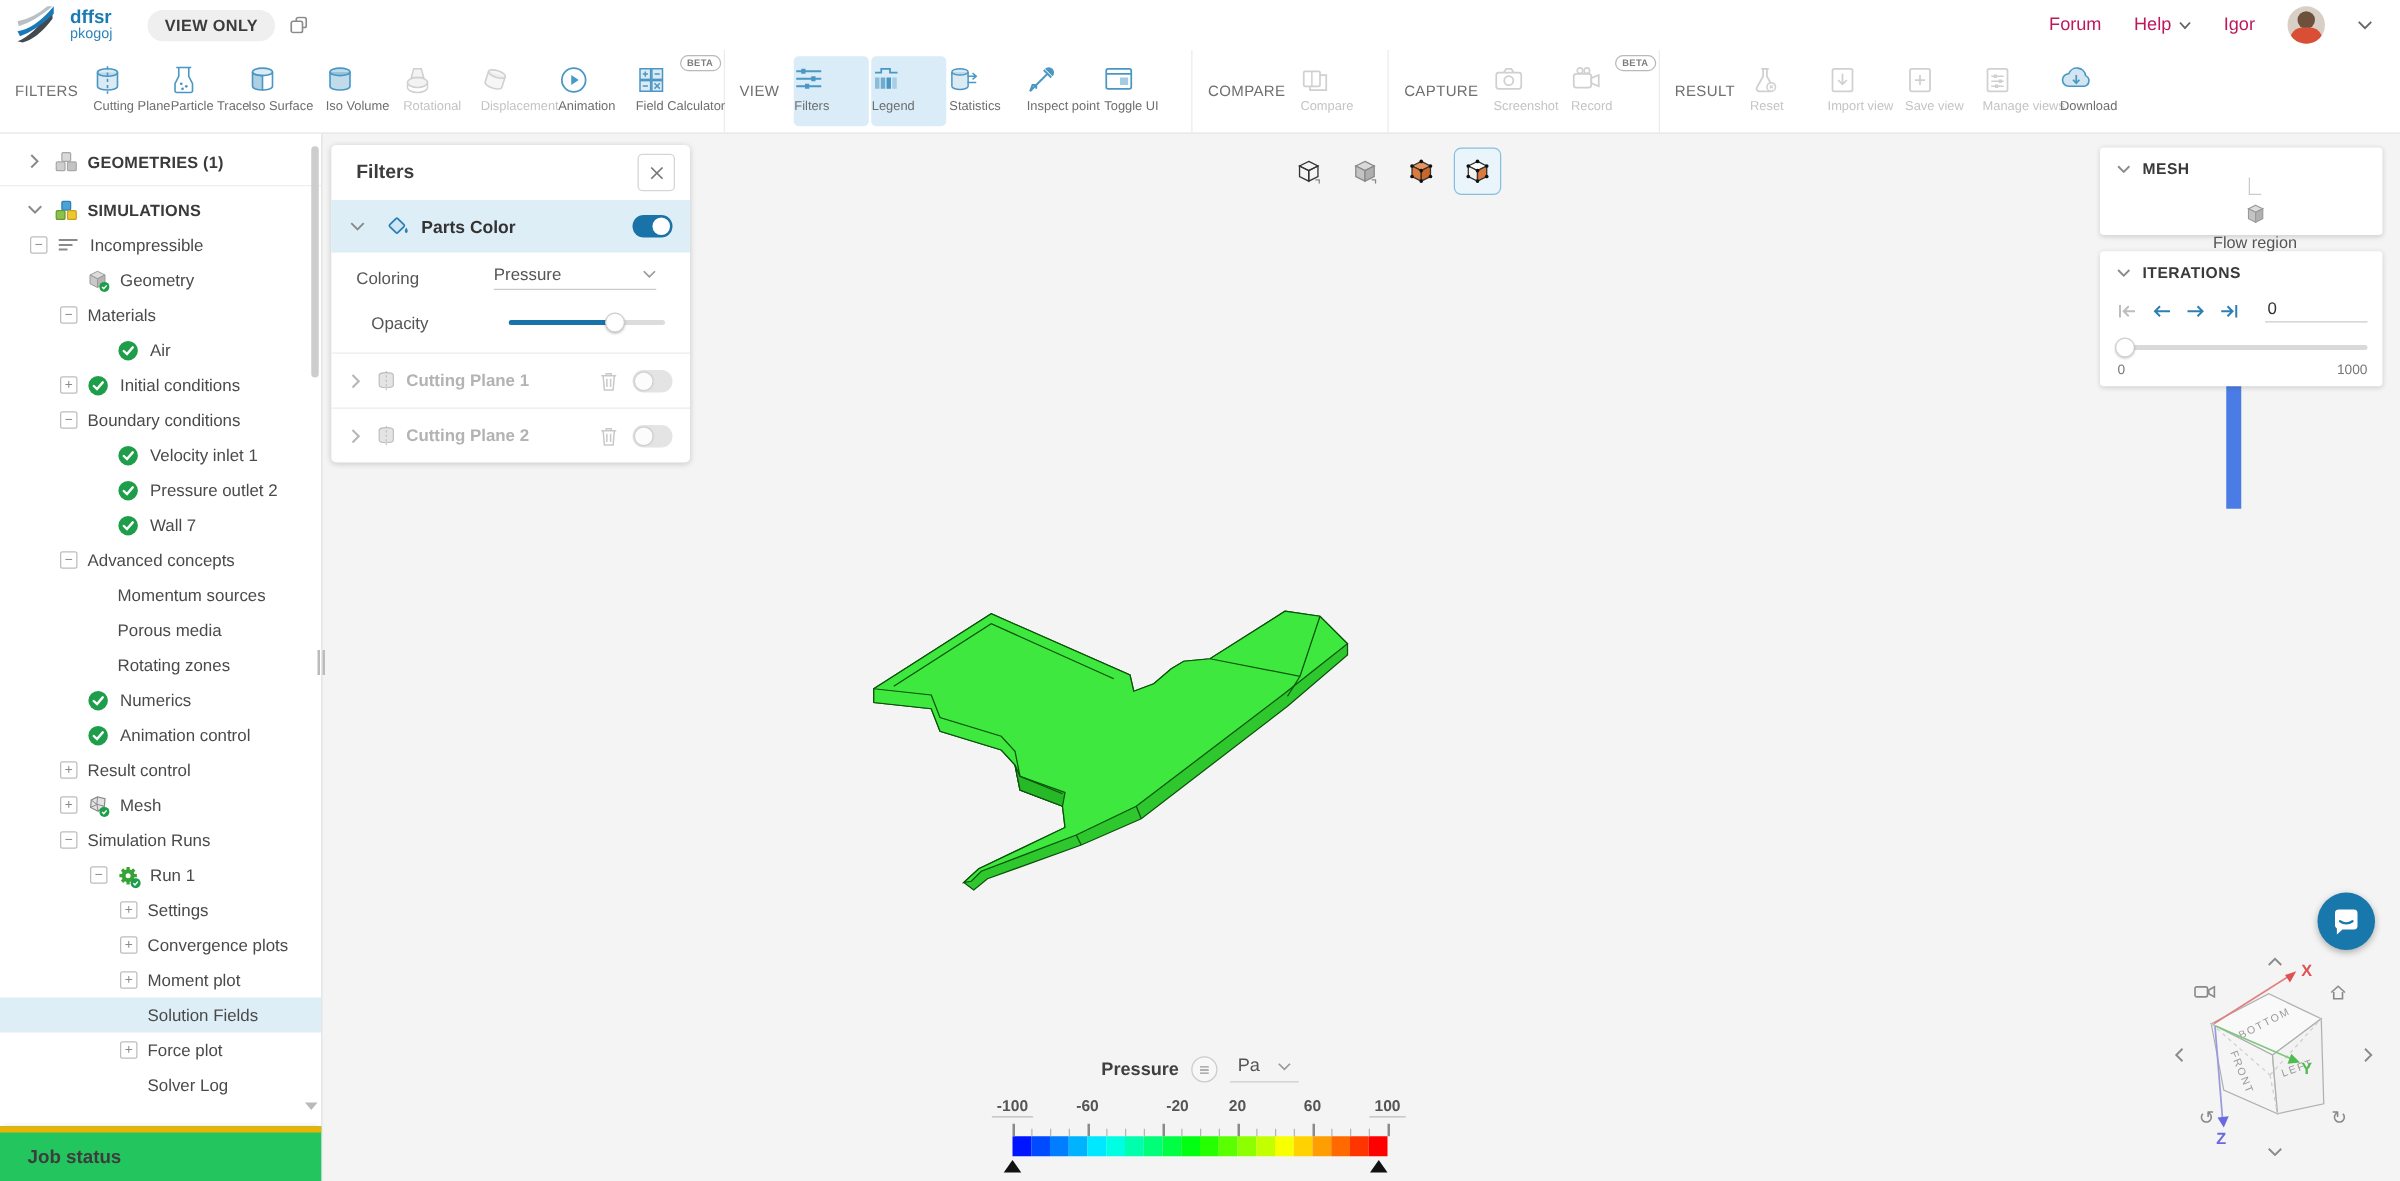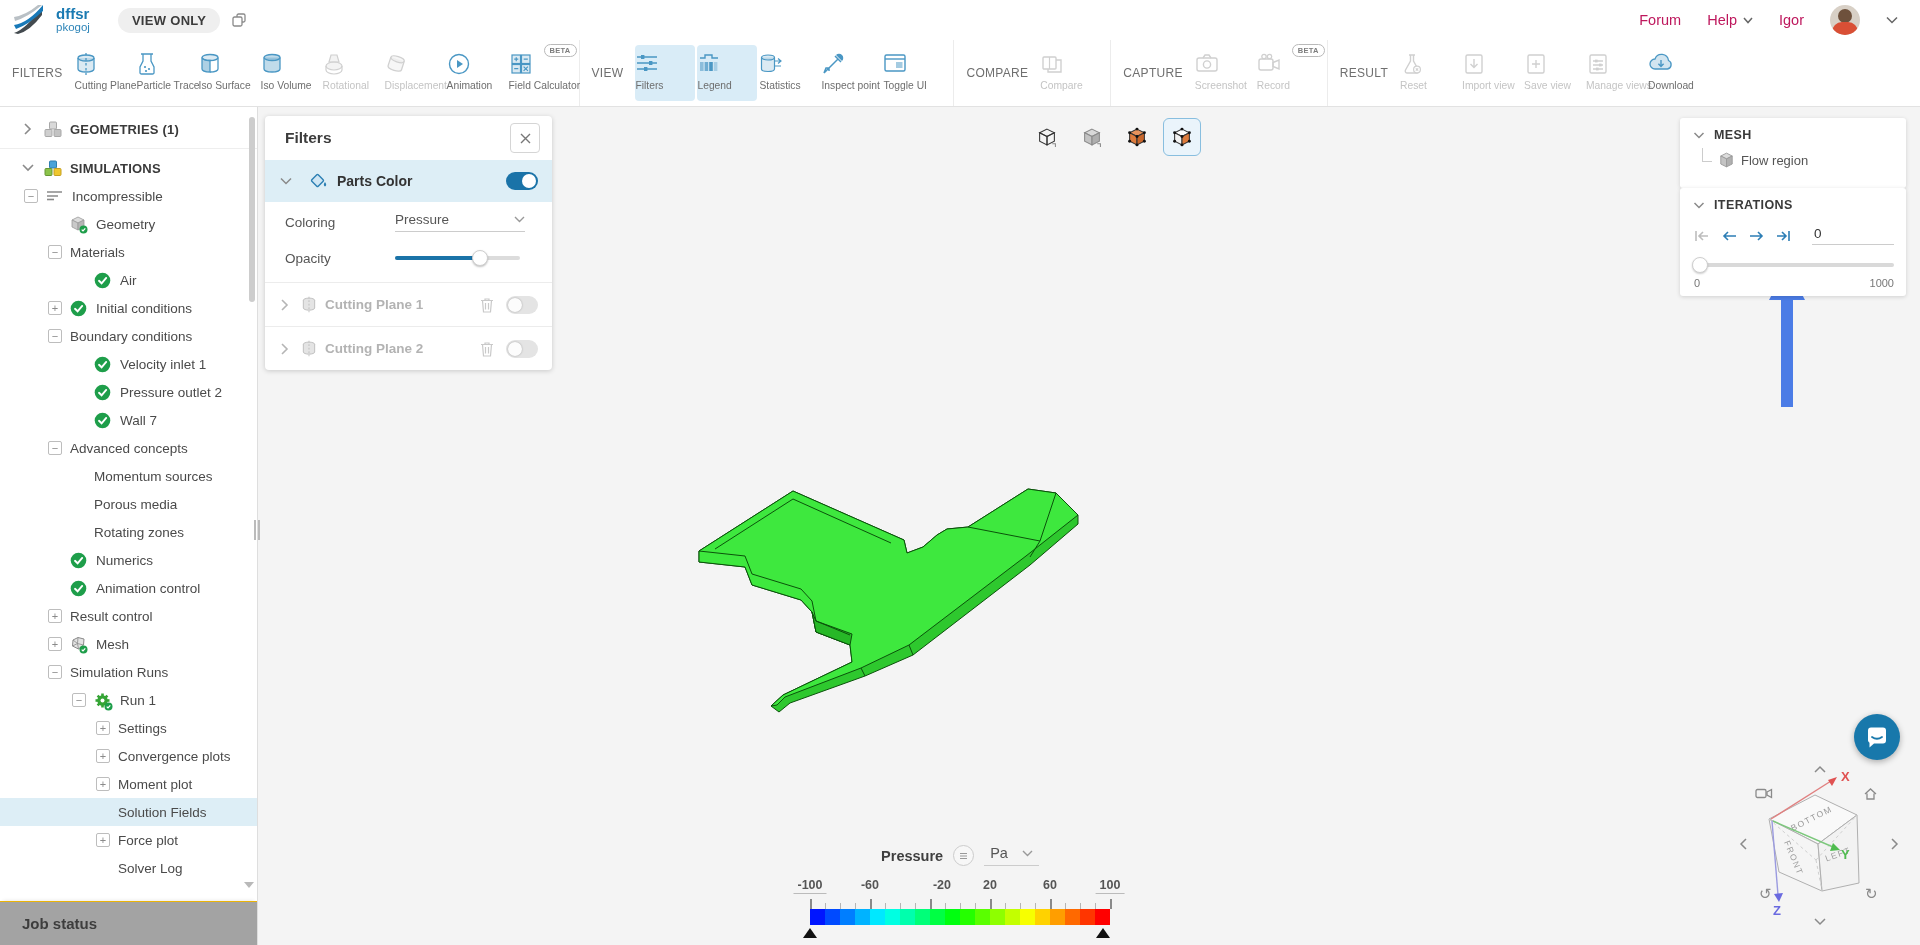--- a/index.html
+++ b/index.html
@@ -40,21 +40,21 @@
   .trow { height:28px; display:flex; align-items:center; font-size:13.5px; color:#4a4a4a; white-space:nowrap; cursor:pointer; }
   .trow.header { font-weight:bold; font-size:13px; color:#3a3a3a; letter-spacing:.2px; }
   .trow.selected { background:#ddeef6; }
   .texp { width:14px; height:14px; border:1px solid #bdbdbd; border-radius:2px; background:#fff; color:#8a8a8a; font-size:11px; line-height:11px; display:flex; align-items:center; justify-content:center; margin-right:8px; flex:none; }
   .tchev { width:14px; margin-right:8px; color:#8a8a8a; flex:none; }
   .tspace { width:22px; flex:none; }
   .ticon { width:19px; height:17px; margin-right:7px; flex:none; }
   .divider { border-top:1px solid #eee; margin:5px 0; }
   #tree-scroll-thumb { position:absolute; right:2px; top:10px; width:6px; height:185px; border-radius:3px; background:#cdcdcd; }
   #tree-scroll-arrow { position:absolute; right:3px; top:775px; width:0; height:0; border-left:5px solid transparent; border-right:5px solid transparent; border-top:6px solid #b9b9b9; }
-  #job-status { position:absolute; left:0; bottom:0; width:257px; height:44px; background:#a3a3a3; border-top:1px solid #eab308; display:flex; align-items:center; padding-left:22px; font-size:15px; font-weight:bold; color:#3d3d3d; box-shadow:0 -3px 4px -3px rgba(0,0,0,.12); }
+  #job-status { position:absolute; left:0; bottom:0; width:257px; height:44px; background:#22c55e; border-top:5px solid #eab308; display:flex; align-items:center; padding-left:22px; font-size:15px; font-weight:bold; color:#3d3d3d; box-shadow:0 -3px 4px -3px rgba(0,0,0,.12); }
   #resize-handle { position:absolute; left:254px; top:520px; width:6px; height:20px; border-left:2px solid #bbb; border-right:2px solid #bbb; }
 
   
   #filters-panel { position:absolute; left:265px; top:116px; width:287px; background:#fff; border-radius:4px; box-shadow:0 1px 5px rgba(0,0,0,.18); }
   #fp-header { height:44px; display:flex; align-items:center; padding:0 12px 0 20px; }
   #fp-title { font-size:15.5px; font-weight:bold; color:#3c3c3c; flex:1; }
   #fp-close { width:30px; height:30px; border:1px solid #d5d5d5; border-radius:4px; display:flex; align-items:center; justify-content:center; color:#777; cursor:pointer; background:#fff; }
   #fp-parts { height:42px; background:#ddeef6; display:flex; align-items:center; padding:0 14px 0 14px; gap:9px; }
   #fp-parts .lbl { font-size:14px; font-weight:bold; color:#333; flex:1; }
   .toggle { width:32px; height:18px; border-radius:10px; position:relative; flex:none; cursor:pointer; }
@@ -77,24 +77,24 @@
 
   
   #view-buttons { position:absolute; left:1028px; top:118px; display:flex; gap:7px; }
   .vb { width:38px; height:38px; border-radius:6px; display:flex; align-items:center; justify-content:center; cursor:pointer; }
   .vb.selected { background:#eaf4fb; border:1px solid #88bedf; }
 
   #annotation-arrow { position:absolute; left:1765px; top:264px; }
 
   #mesh-card, #iters-card { position:absolute; left:1680px; width:226px; background:#fff; border-radius:3px; box-shadow:0 1px 4px rgba(0,0,0,.15); }
   #mesh-card { top:118px; height:70px; }
-  #iters-card { top:188px; height:108px; }
+  #iters-card { top:201px; height:108px; }
   .rp-head { display:flex; align-items:center; gap:8px; padding:10px 12px 4px 12px; font-size:12.5px; font-weight:bold; color:#3a3a3a; letter-spacing:.4px; }
   .rp-head .tchev { margin:0; color:#8a8a8a; }
-  #flow-row { display:flex; align-items:center; gap:7px; padding:6px 0 0 22px; font-size:13px; color:#555; }
+  #flow-row { display:flex; align-items:center; gap:7px; padding:6px 0 0 22px; font-size:13px; color:#555;flex-direction:column; }
   .lconn { width:10px; height:14px; border-left:1px solid #ccc; border-bottom:1px solid #ccc; margin-top:-10px; }
   #iter-controls { display:flex; align-items:center; gap:12px; padding:10px 12px 0 14px; }
   #iter-controls .step { color:#2d7eb5; cursor:pointer; }
   #iter-controls .step.disabled { color:#bdbdbd; cursor:default; }
   #iter-value { margin-left:8px; flex:1; font-size:13.5px; color:#333; border-bottom:1px solid #ccc; padding:0 2px 3px 2px; }
   #iter-slider { position:relative; margin:12px 12px 0 14px; height:16px; cursor:pointer; }
   #iter-slider .track { position:absolute; left:0; right:0; top:6px; height:4px; border-radius:2px; background:#d9d9d9; }
   #iter-slider .knob { position:absolute; left:-2px; top:0; width:16px; height:16px; border-radius:50%; background:#fff; border:1px solid #cfcfcf; box-shadow:0 1px 2px rgba(0,0,0,.2); }
   #iter-limits { display:flex; justify-content:space-between; padding:4px 12px 0 14px; font-size:11px; color:#777; }
 
@@ -671,21 +671,21 @@
   </div>
   <div class="fp-row">
     <span class="rl">Coloring</span>
     <span id="coloring-select">
       <span>Pressure</span>
       <svg width="11" height="7" viewBox="0 0 11 7">
           <polyline points="1,1 5.5,5.5 10,1" fill="none" stroke="#999" stroke-width="1.4"></polyline>
         </svg>
     </span>
   </div>
-  <div class="fp-row" style="padding-bottom:8px;">
+  <div class="fp-row" style="padding-bottom:8px;margin-left:12px;">
     <span class="rl">Opacity</span>
     <span class="slider">
       <span class="track"></span>
         <span class="fill" id="op-fill" style="width: 68%;"></span>
         <span class="knob" id="op-knob" style="left: calc(68% - 8px);"></span>
     </span>
   </div>
   <div id="cp-rows">
   <div class="cp-row">
     <span class="tchev">

